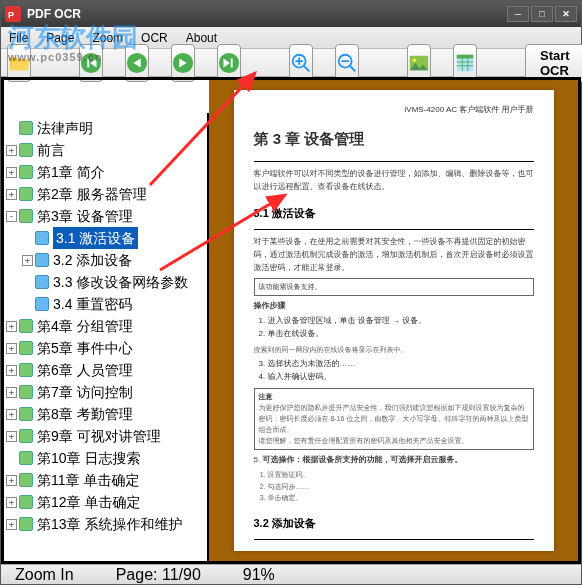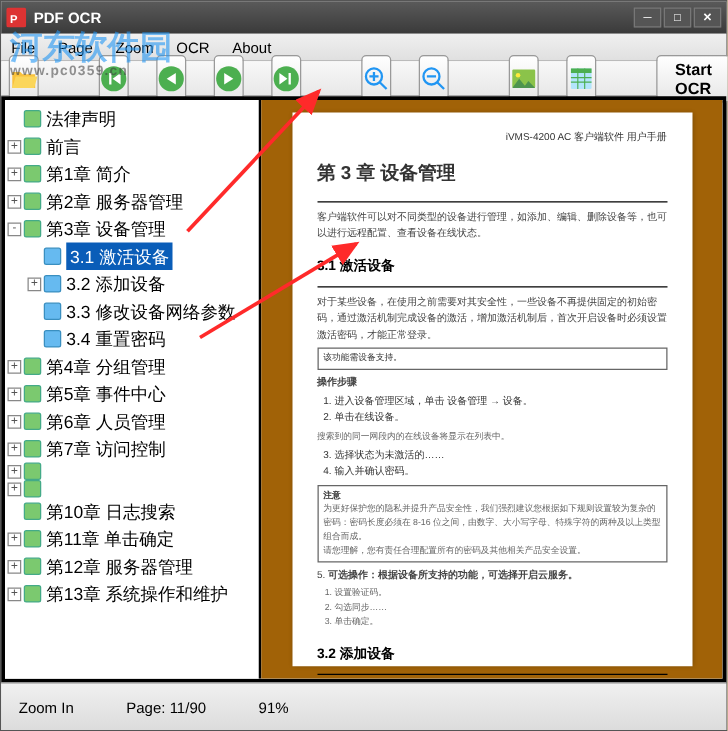--- a/index.html
+++ b/index.html
@@ -9,42 +9,42 @@
 .titlebar .ticon { width: 16px; height: 16px; margin-right: 6px; display: inline-flex; align-items: center; justify-content: center; }
 .titlebar .wbtns { margin-left: auto; display: flex; gap: 2px; }
 .wbtn { width: 22px; height: 16px; background: #555; border: 1px solid #777; display: flex; align-items: center; justify-content: center; font-size: 9px; color: #fff; cursor: pointer; }
 .menubar { height: 22px; background: linear-gradient(#f0f0f0,#e0e0e0); display: flex; align-items: center; padding: 0 8px; font-size: 12px; gap: 18px; border-bottom: 1px solid #bbb; }
 .menubar span { cursor: default; }
 .toolbar { height: 28px; background: linear-gradient(#f8f8f8,#e8e8e8); border-bottom: 1px solid #aaa; display: flex; align-items: center; padding: 3px 6px; gap: 22px; }
 .tbtn { width: 38px; height: 38px; border: 1px solid #999; border-radius: 4px; background: linear-gradient(#fff,#e6e6e6); display: flex; align-items: center; justify-content: center; cursor: pointer; }
 .tbtn.green svg circle { fill: #4caf50; }
 .ocrbtn { height: 38px; padding: 0 14px; border: 1px solid #999; border-radius: 4px; background: linear-gradient(#fff,#e6e6e6); display: flex; align-items: center; font-size: 13px; font-weight: bold; cursor: pointer; }
 .content { flex: 1; display: flex; border: 3px solid #000; margin: 0; overflow: hidden; }
-.tree { width: 205px; background: #fff; overflow: auto; font-size: 14px; padding: 4px 2px; border-right: 2px solid #000; }
+.tree { width: 205px; background: #fff; overflow: auto; font-size: 14px; padding: 4px 2px; border-right: 2px solid #000; margin-top: 33px; }
 .tree ul { list-style: none; }
 .tree li { white-space: nowrap; line-height: 22px; }
 .node { display: flex; align-items: center; gap: 2px; cursor: pointer; }
 .exp { width: 11px; height: 11px; border: 1px solid #888; display: inline-flex; align-items: center; justify-content: center; font-size: 9px; line-height: 1; color: #555; font-family: monospace; }
 .exp.none { border: none; }
 .ficon { width: 14px; height: 14px; display: inline-block; background: #7bc96f; border: 1px solid #4a8; border-radius: 2px; flex-shrink: 0; }
 .ficon.b { background: #66baf0; border-color: #3a8fc0; }
 .tree .lbl { margin-left: 2px; }
 .tree .selected { background: #0a5db8; color: #fff; padding: 0 3px; }
 .tree ul ul { margin-left: 16px; }
 .preview { flex: 1; background: #a16207; position: relative; overflow: hidden; display: flex; justify-content: center; padding: 10px 4px; }
 .page { width: 320px; background: #fff; box-shadow: 0 0 4px rgba(0,0,0,0.3); padding: 14px 20px; font-size: 9px; color: #333; line-height: 1.6; }
 .page .hdr { font-size: 8px; text-align: right; margin-bottom: 8px; }
 .page h2 { font-size: 15px; margin: 10px 0; font-weight: bold; }
 .page h3 { font-size: 11px; font-weight: bold; margin: 12px 0 4px; color: #000; }
 .page hr { border: none; border-top: 1px solid #000; margin: 6px 0; }
 .page p { font-size: 8px; color: #444; margin: 3px 0; }
 .page .small { font-size: 7px; color: #666; }
 .page ol { margin-left: 14px; font-size: 8px; }
 .page .box { border: 1px solid #666; padding: 2px 4px; font-size: 7px; margin: 4px 0; }
-.statusbar { height: 38px; background: linear-gradient(#f0f0f0,#dcdcdc); border-top: 1px solid #aaa; display: flex; align-items: center; font-size: 12px; padding: 0 8px; gap: 30px; }
+.statusbar { height: 20px; background: linear-gradient(#f0f0f0,#dcdcdc); border-top: 1px solid #aaa; display: flex; align-items: center; font-size: 16px; padding: 0 8px; gap: 30px; }
 .statusbar .cell { padding: 0 6px; }
 .watermark { position: absolute; top: 20px; left: 8px; font-size: 26px; font-weight: bold; color: rgba(33,150,243,0.6); pointer-events: none; z-index: 100; font-family: "SimHei"; }
 .watermark .sub { font-size: 11px; display: block; color: rgba(60,60,60,0.55); letter-spacing: 1px; margin-top: -4px; }
 .arrow { position: absolute; pointer-events: none; z-index: 50; }
 .ticon svg { width:16px; height:16px; }
 .sep { width:1px; height:34px; background:#bbb; margin:0 2px; }
 </style>
 </head>
 <body>
 
@@ -237,47 +237,49 @@
             <div class="node">
               <span class="exp">+</span>
               <span class="ficon"></span>
               <span class="lbl">第7章 访问控制</span>
             </div>
           </li>
           <li>
             <div class="node">
               <span class="exp">+</span>
               <span class="ficon"></span>
-            </div>
-          </li>
-          <li>
-            <div class="node">
-              <span class="exp">+</span>
-              <span class="ficon"></span>
+              <span class="lbl">第8章 考勤管理</span>
+            </div>
+          </li>
+          <li>
+            <div class="node">
+              <span class="exp">+</span>
+              <span class="ficon"></span>
+              <span class="lbl">第9章 可视对讲管理</span>
             </div>
           </li>
           <li>
             <div class="node">
               <span class="exp none"></span>
               <span class="ficon"></span>
               <span class="lbl">第10章 日志搜索</span>
             </div>
           </li>
           <li>
             <div class="node">
               <span class="exp">+</span>
               <span class="ficon"></span>
               <span class="lbl">第11章 单击确定</span>
             </div>
           </li>
           <li>
             <div class="node">
               <span class="exp">+</span>
               <span class="ficon"></span>
-              <span class="lbl">第12章 服务器管理</span>
+              <span class="lbl">第12章 单击确定</span>
             </div>
           </li>
           <li>
             <div class="node">
               <span class="exp">+</span>
               <span class="ficon"></span>
               <span class="lbl">第13章 系统操作和维护</span>
             </div>
           </li>
         </ul>

